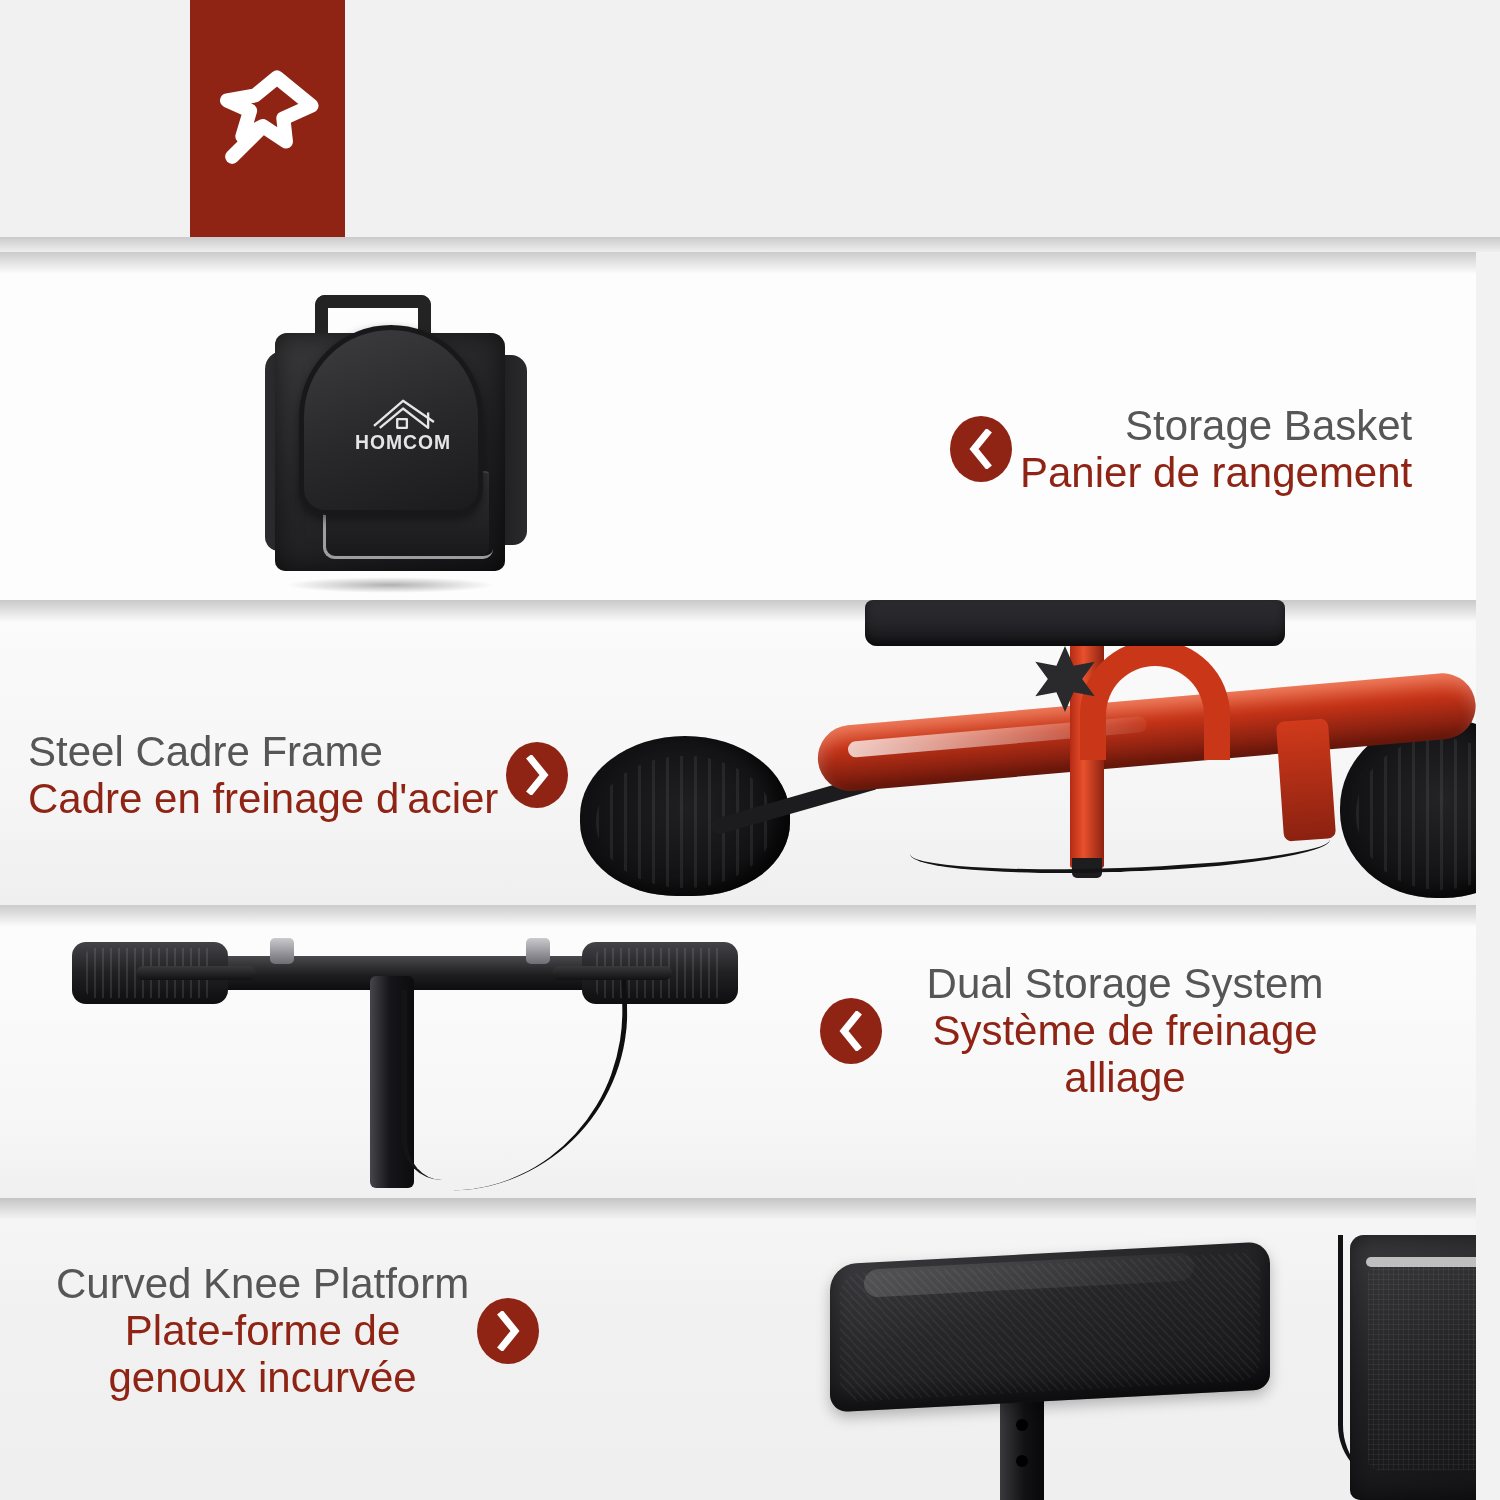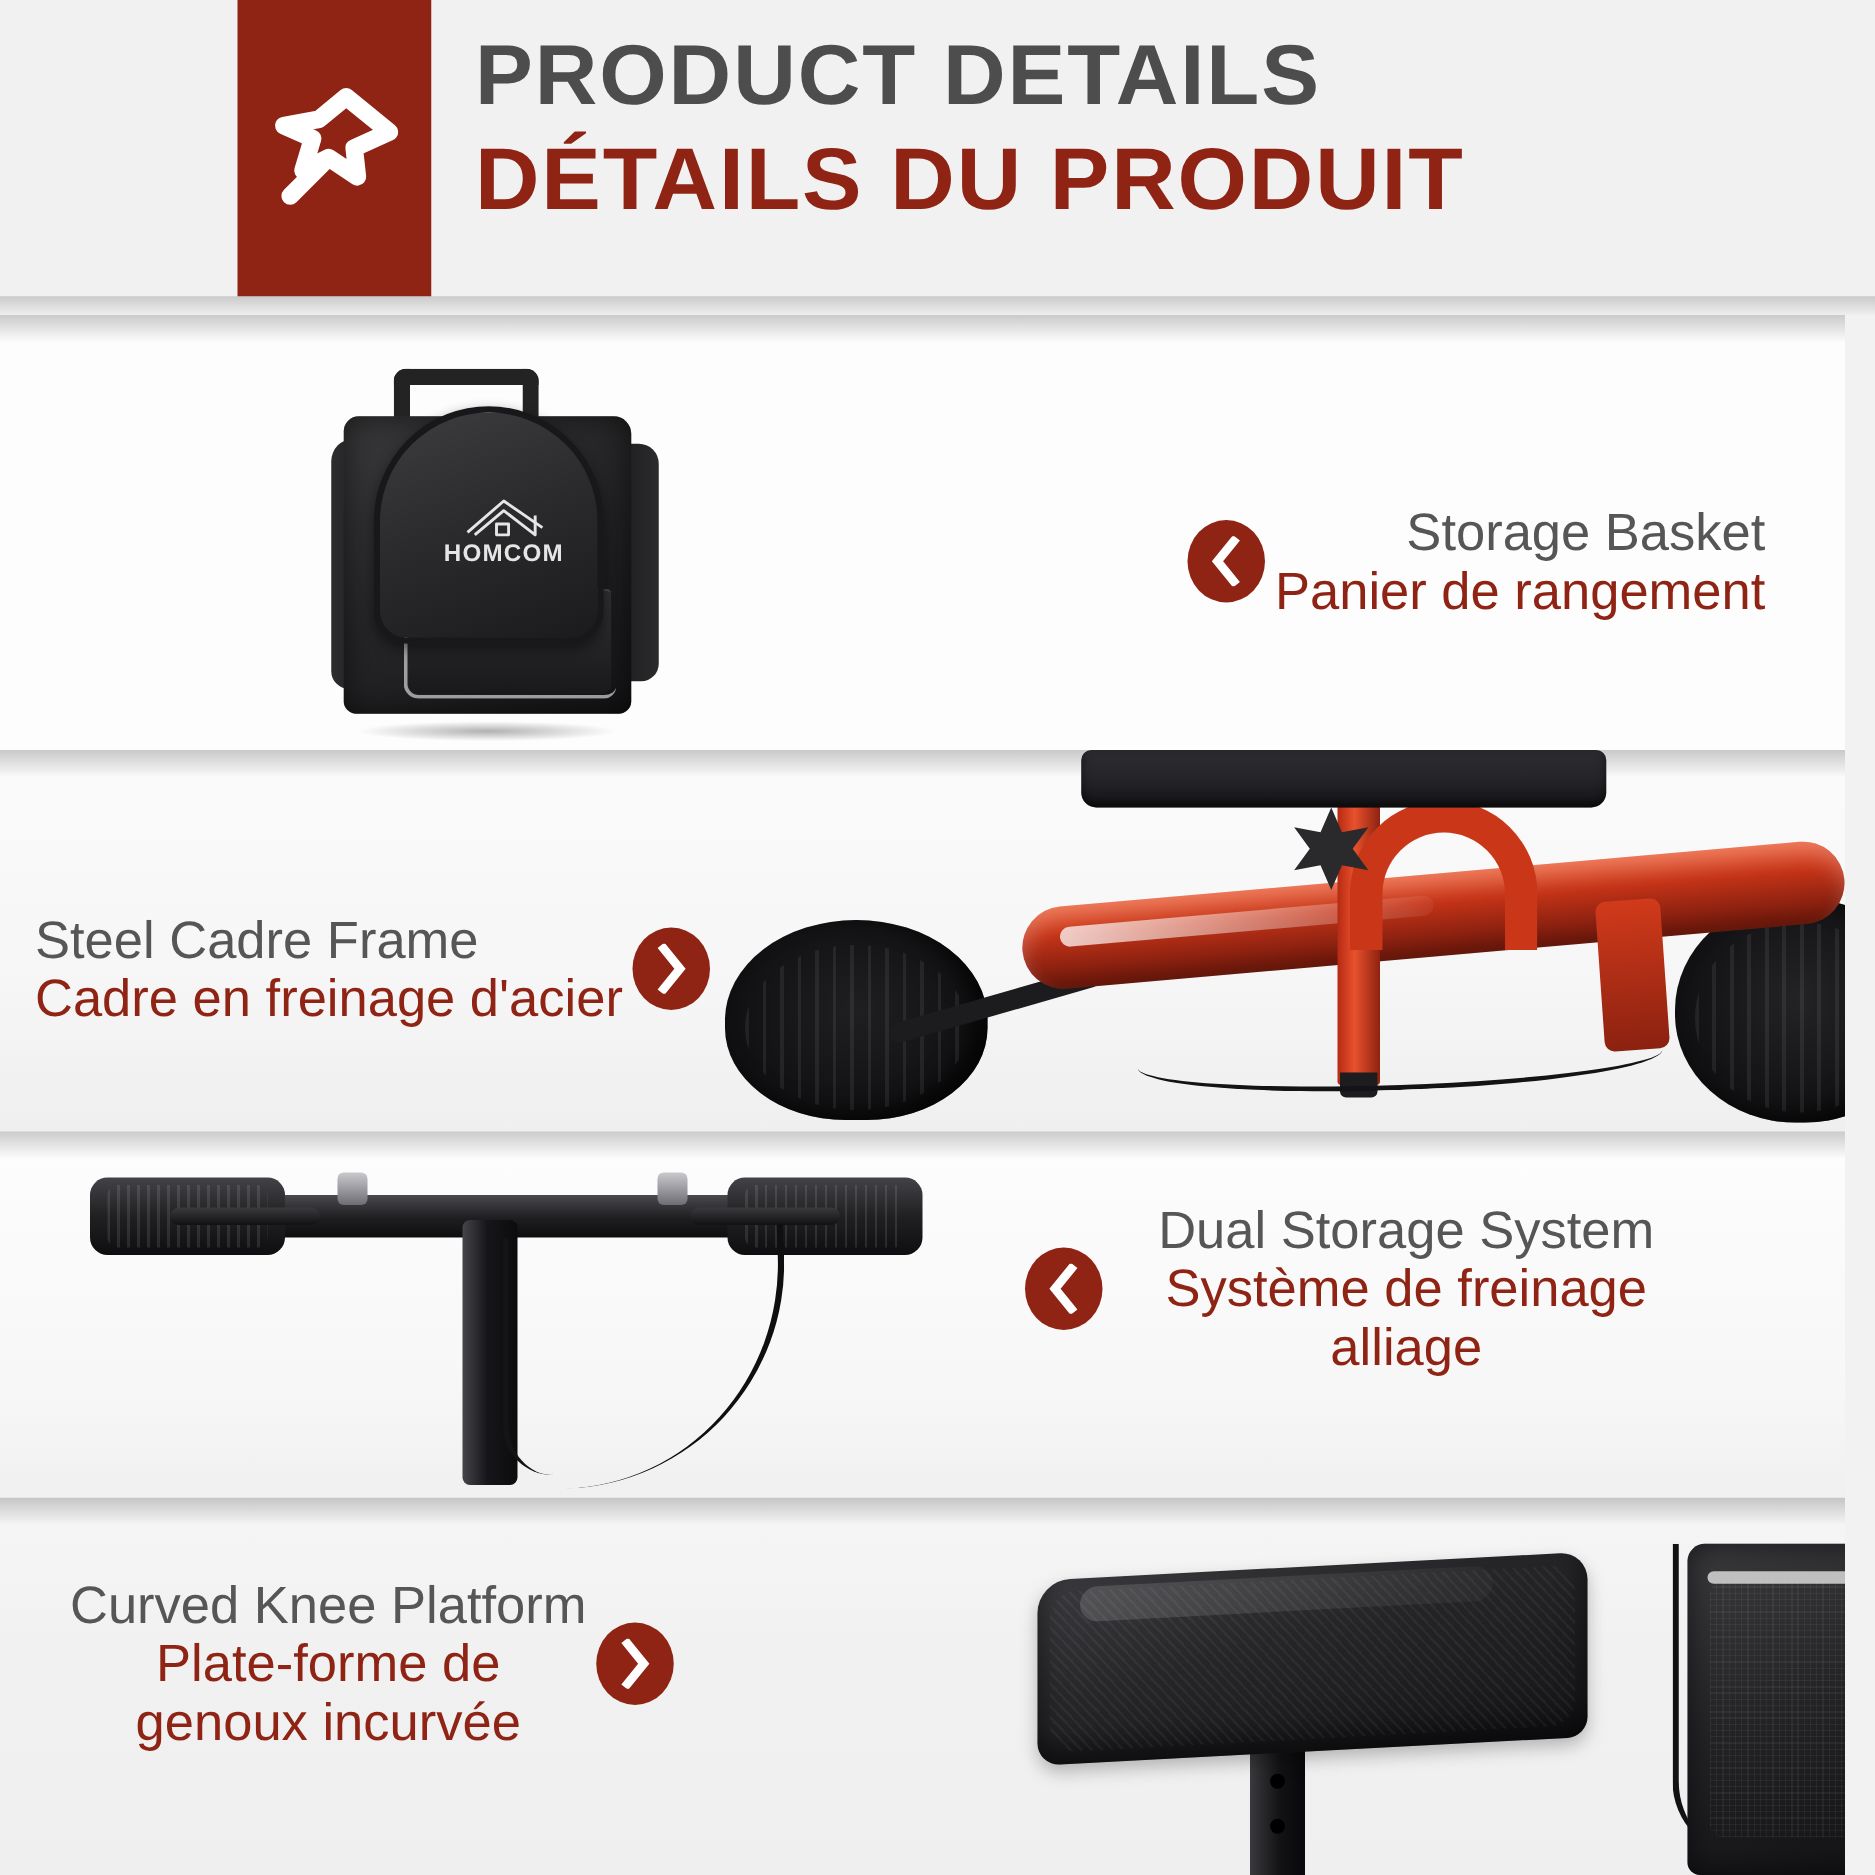--- a/index.html
+++ b/index.html
@@ -332,24 +332,20 @@
 
     <div class="header-badge">
       <svg class="pin-icon" viewBox="0 0 100 100">
         <g fill="none" stroke="#ffffff" stroke-width="11" stroke-linecap="round" stroke-linejoin="round">
           <path d="M57 16 L84 38 L62 48 L64 66 L46 54 L30 62 L36 42 L18 34 L40 30 Z"></path>
         </g>
         <line x1="44" y1="56" x2="22" y2="78" stroke="#ffffff" stroke-width="11" stroke-linecap="round"></line>
       </svg>
     </div>
 
-    <div class="header-titles">
-      <div class="title-en">PRODUCT DETAILS</div>
-      <div class="title-fr">DÉTAILS DU PRODUIT</div>
-    </div>
 
     <div class="header-bottom-shadow"></div>
   </div>
 
   <div class="row row1">
     <div class="row-bg"></div>
 
     <div class="art bag-wrap" style="position:absolute;left:265px;top:43px;width:260px;height:300px;">
       <div class="bag-handle"></div>
       <div class="bag-sideL"></div>

